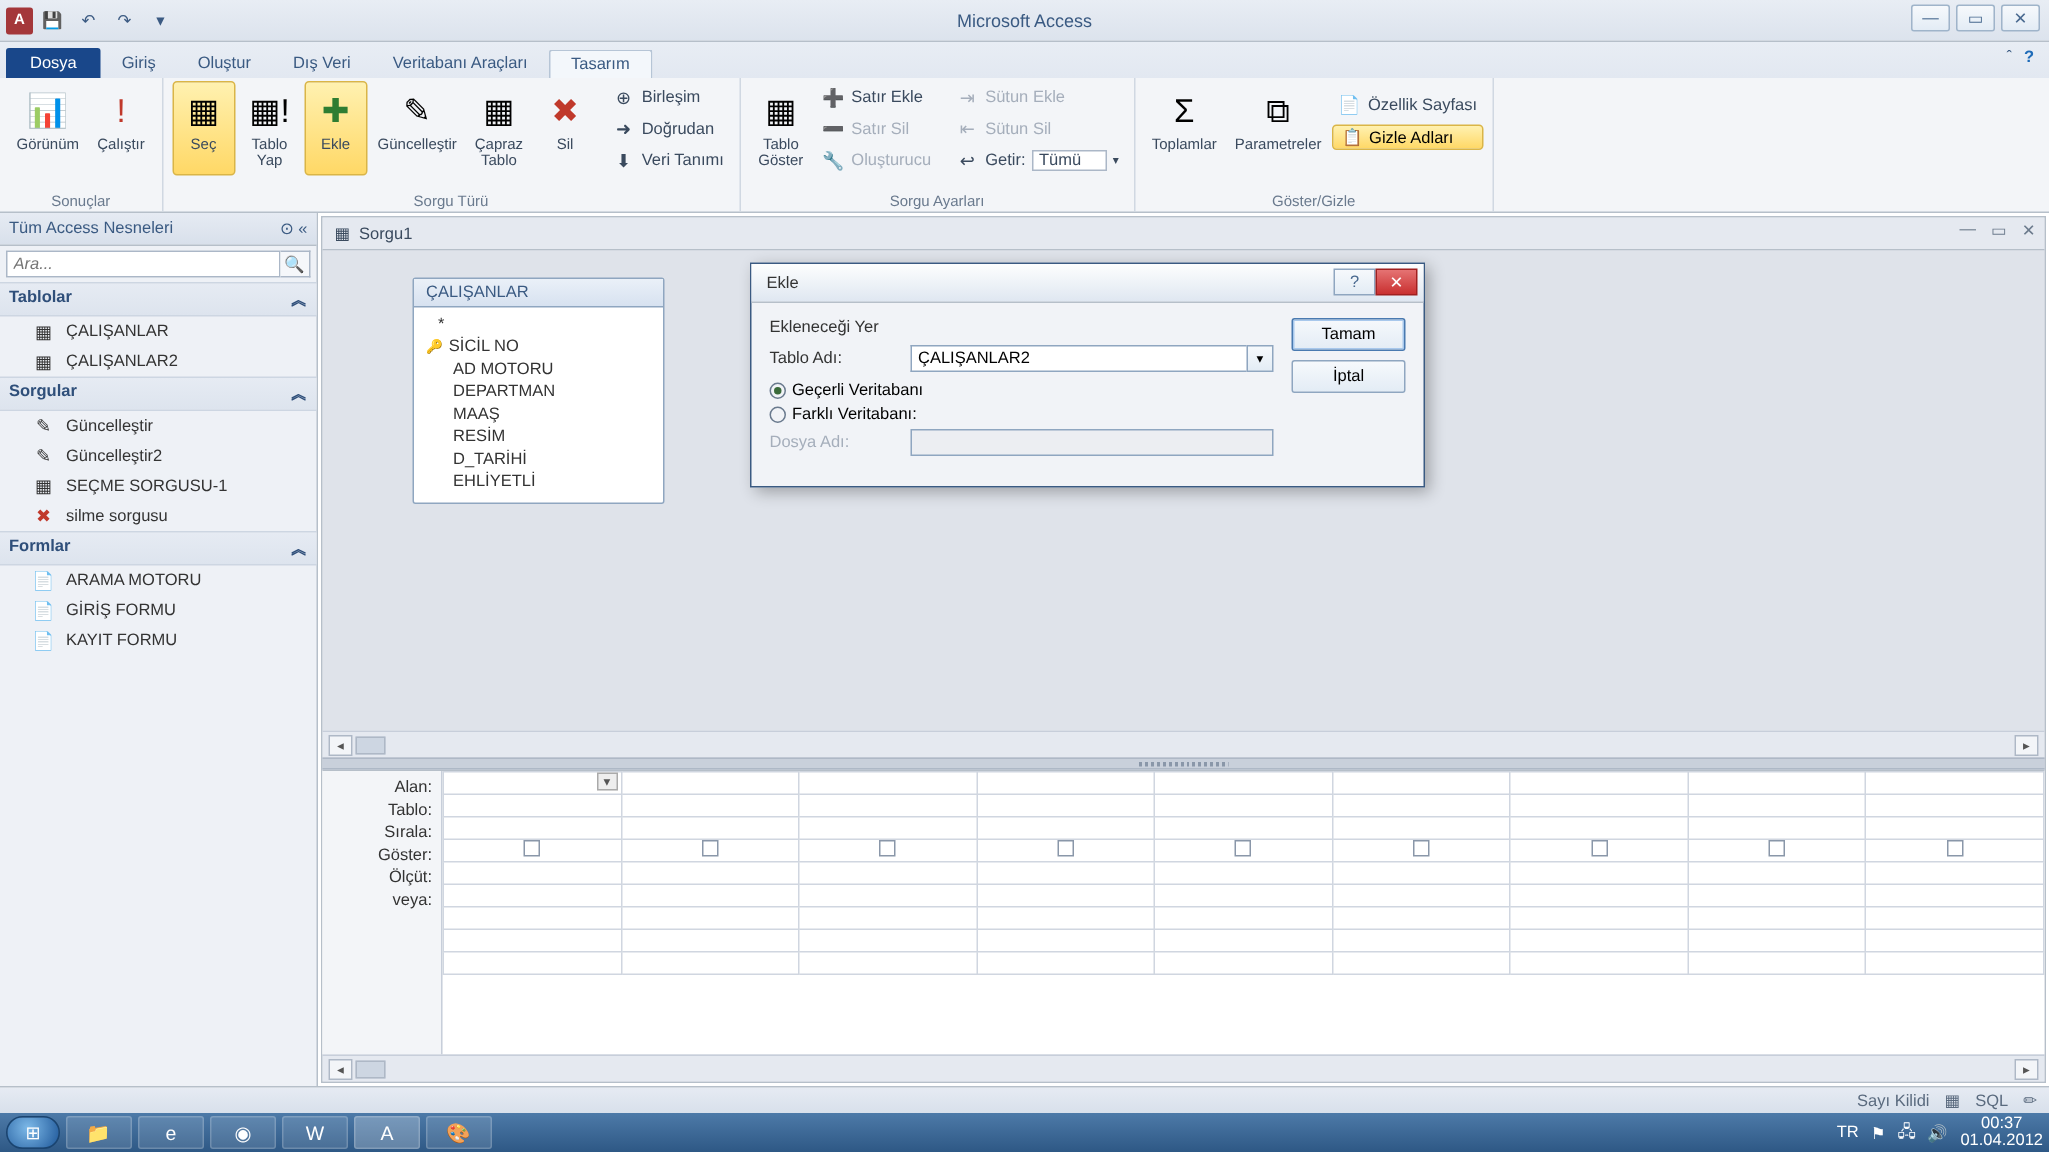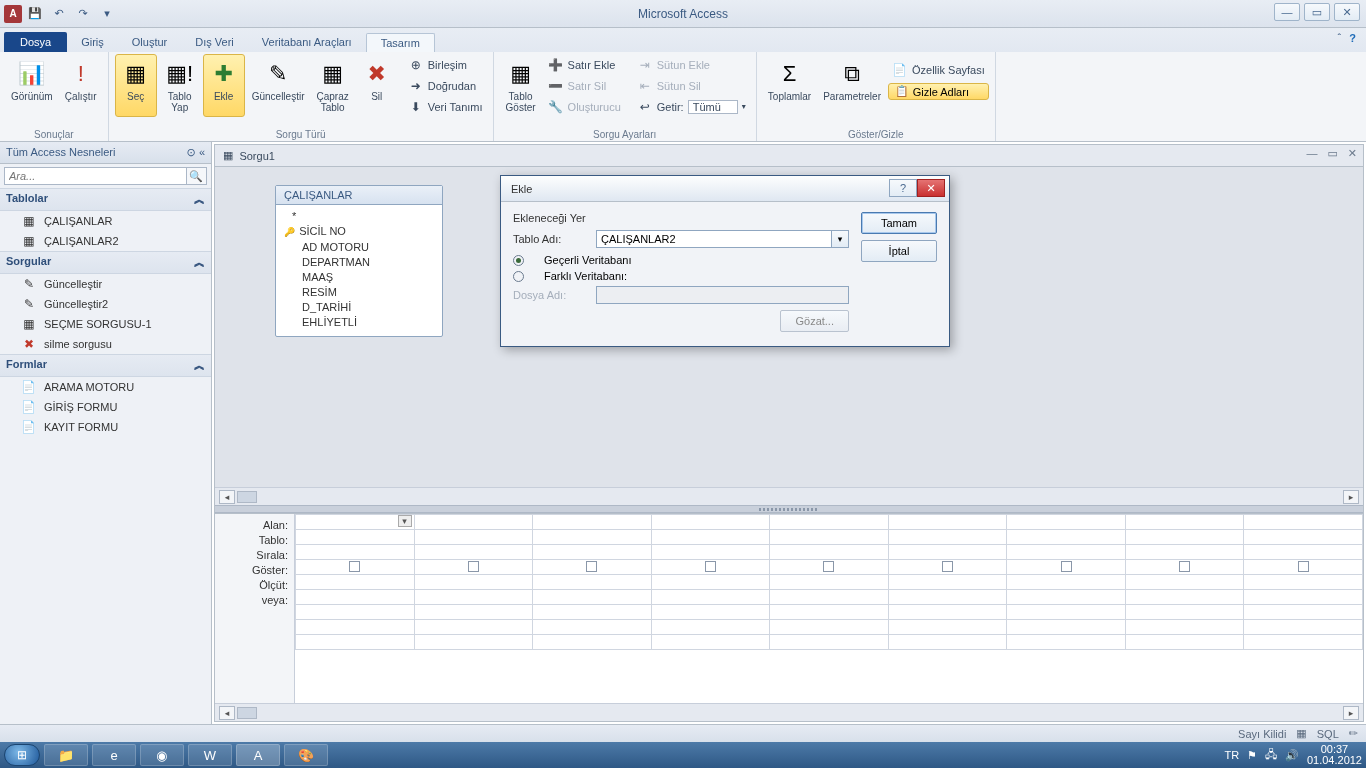--- a/index.html
+++ b/index.html
@@ -68,27 +68,27 @@
 .hscroll .btn{width:16px;height:14px;border:1px solid #aeb8c6;background:#f3f5f8;display:flex;align-items:center;justify-content:center;font-size:9px;color:#555}
 
 .dialog{position:absolute;left:500px;top:175px;width:450px;background:#f1f3f7;border:1px solid #3a5a82;box-shadow:3px 3px 10px rgba(0,0,0,.3);z-index:50}
 .dlg-title{height:26px;background:linear-gradient(#fdfefe,#dfe7f1);border-bottom:1px solid #b6bfc9;display:flex;align-items:center;padding-left:10px;color:#333;position:relative}
 .dlg-title .dbtns{position:absolute;right:4px;top:3px;display:flex}
 .dlg-title .dbtn{width:28px;height:18px;border:1px solid #8fa6c0;background:linear-gradient(#f6f9fc,#e3ecf5);display:flex;align-items:center;justify-content:center;color:#4a6a90;font-size:11px}
 .dlg-title .dbtn.close{background:linear-gradient(#e57373,#c93030);color:#fff;border-color:#a02020}
 .dlg-body{padding:10px 12px 14px 12px;display:flex;gap:12px}
 .dlg-left{flex:1}
 .fieldset-lbl{font-size:11px;color:#333;margin-bottom:6px}
-.frow{display:flex;align-items:center;gap:13px;margin-bottom:6px}
+.frow{display:flex;align-items:center;gap:24px;margin-bottom:6px}
 .frow label{width:70px;font-size:11px;color:#333}
 .frow input[type=text]{flex:1;border:1px solid #8fa6c0;padding:2px 4px;font-size:11px}
 .frow .combo{display:flex;flex:1}
 .frow .combo input{flex:1;border:1px solid #8fa6c0;border-right:none;padding:2px 4px}
 .frow .combo .dd{width:18px;border:1px solid #8fa6c0;background:linear-gradient(#f6f9fc,#e3ecf5);display:flex;align-items:center;justify-content:center;font-size:9px}
-.radio{display:flex;align-items:center;gap:20px;font-size:11px;margin-bottom:4px}
+.radio{display:flex;align-items:center;gap:4px;font-size:11px;margin-bottom:4px}
 .radio .r{width:11px;height:11px;border:1px solid #6a7a8e;border-radius:50%;display:flex;align-items:center;justify-content:center}
 .radio .r.on::after{content:"";width:5px;height:5px;background:#3a6a3a;border-radius:50%}
 .frow.dis label,.frow.dis input{color:#a5aebb}
 .frow.dis input{background:#eceef2}
 .dlg-btncol{width:76px;display:flex;flex-direction:column;gap:6px}
 .dlg-btncol button{height:22px;border:1px solid #8fa6c0;background:linear-gradient(#f6f9fc,#e3ecf5);font-size:11px;border-radius:2px}
 .dlg-btncol button.primary{border:1px solid #4a7ab0;box-shadow:0 0 0 1px #a8c8ec inset}
 .browse{text-align:right;margin-top:6px}
 .browse button{height:22px;padding:0 14px;border:1px solid #b9c2cf;background:linear-gradient(#f6f9fc,#e9edf3);color:#888;border-radius:2px}
 
@@ -496,21 +496,20 @@
           <span>Geçerli Veritabanı</span>
         </div>
       <div class="radio">
           <span class="r"></span>
           <span>Farklı Veritabanı:</span>
         </div>
       <div class="frow dis">
         <label>Dosya Adı:</label>
         <input type="text" disabled="" style="">
       </div>
-      <div class="browse"><button disabled="">Gözat...</button></div>
     </div>
     <div class="dlg-btncol">
       <button class="primary">Tamam</button>
       <button>İptal</button>
     </div>
   </div>
 </div>
 
 <div class="status">
   <span>Sayı Kilidi</span>

